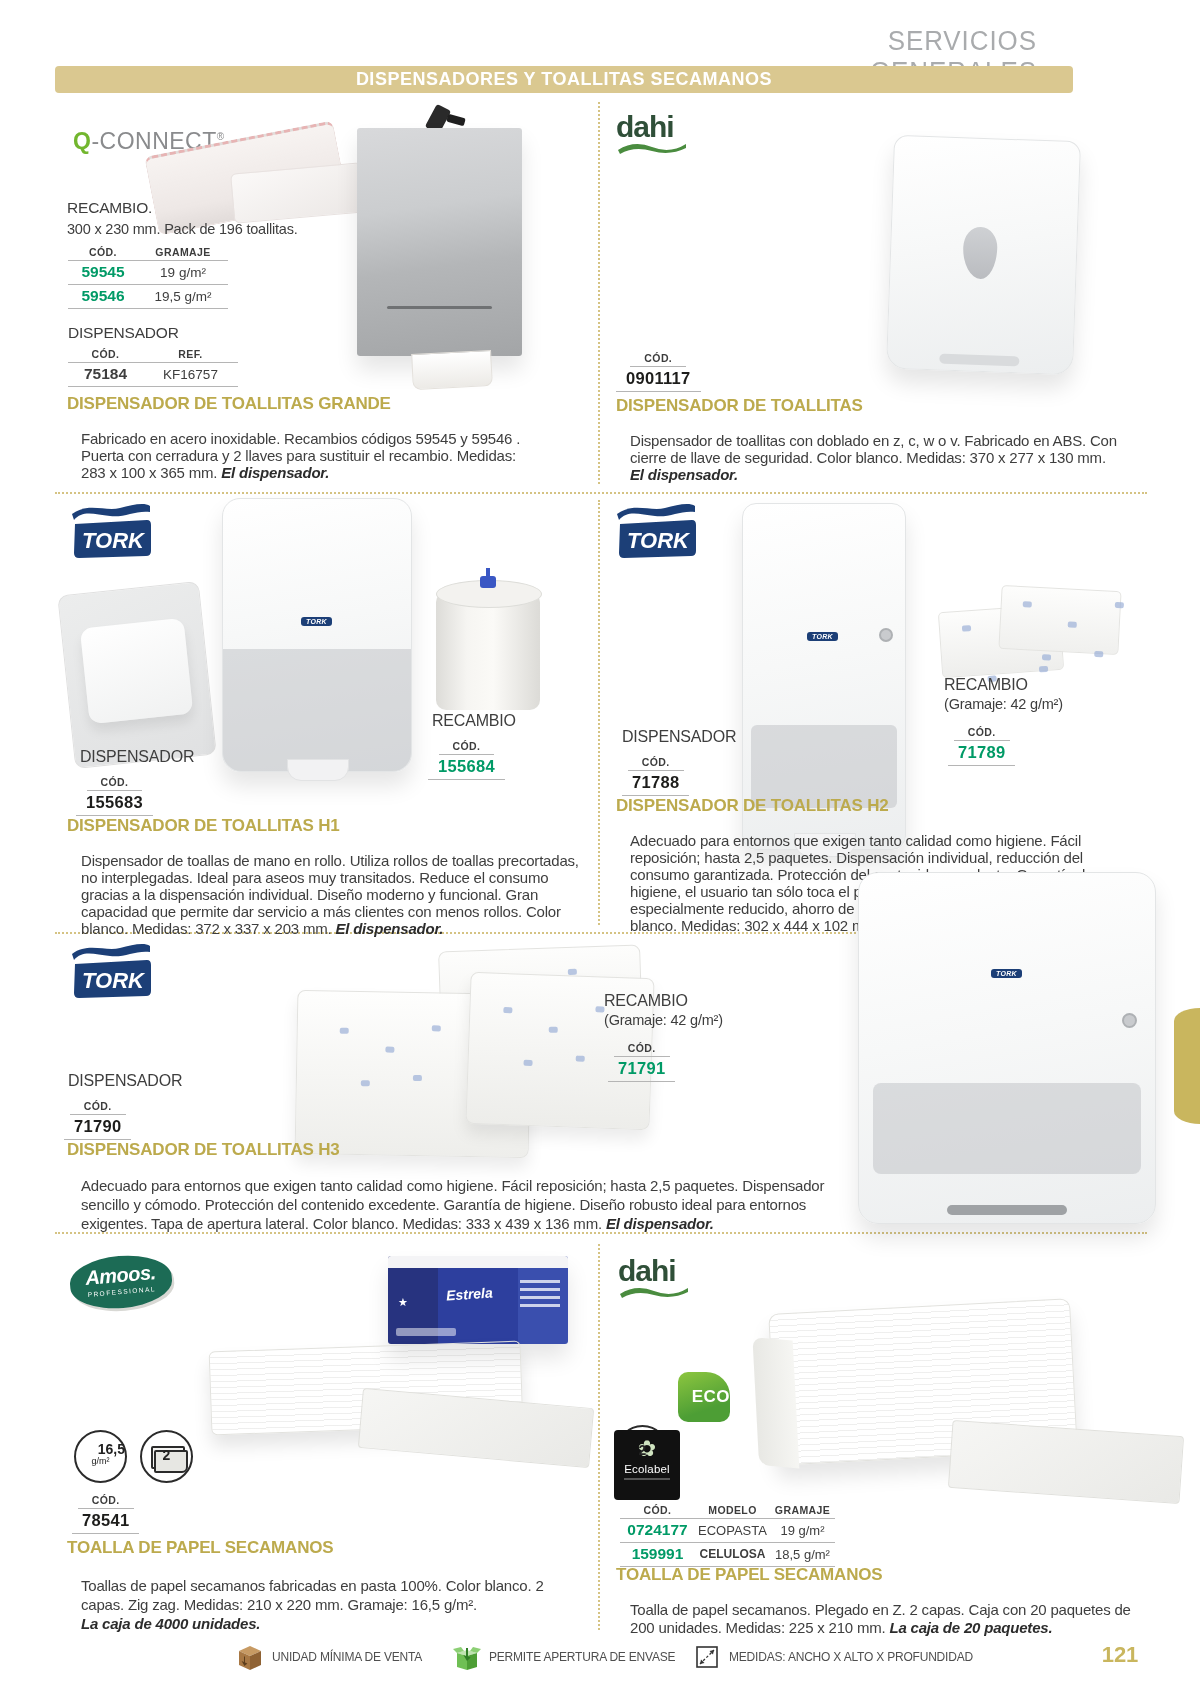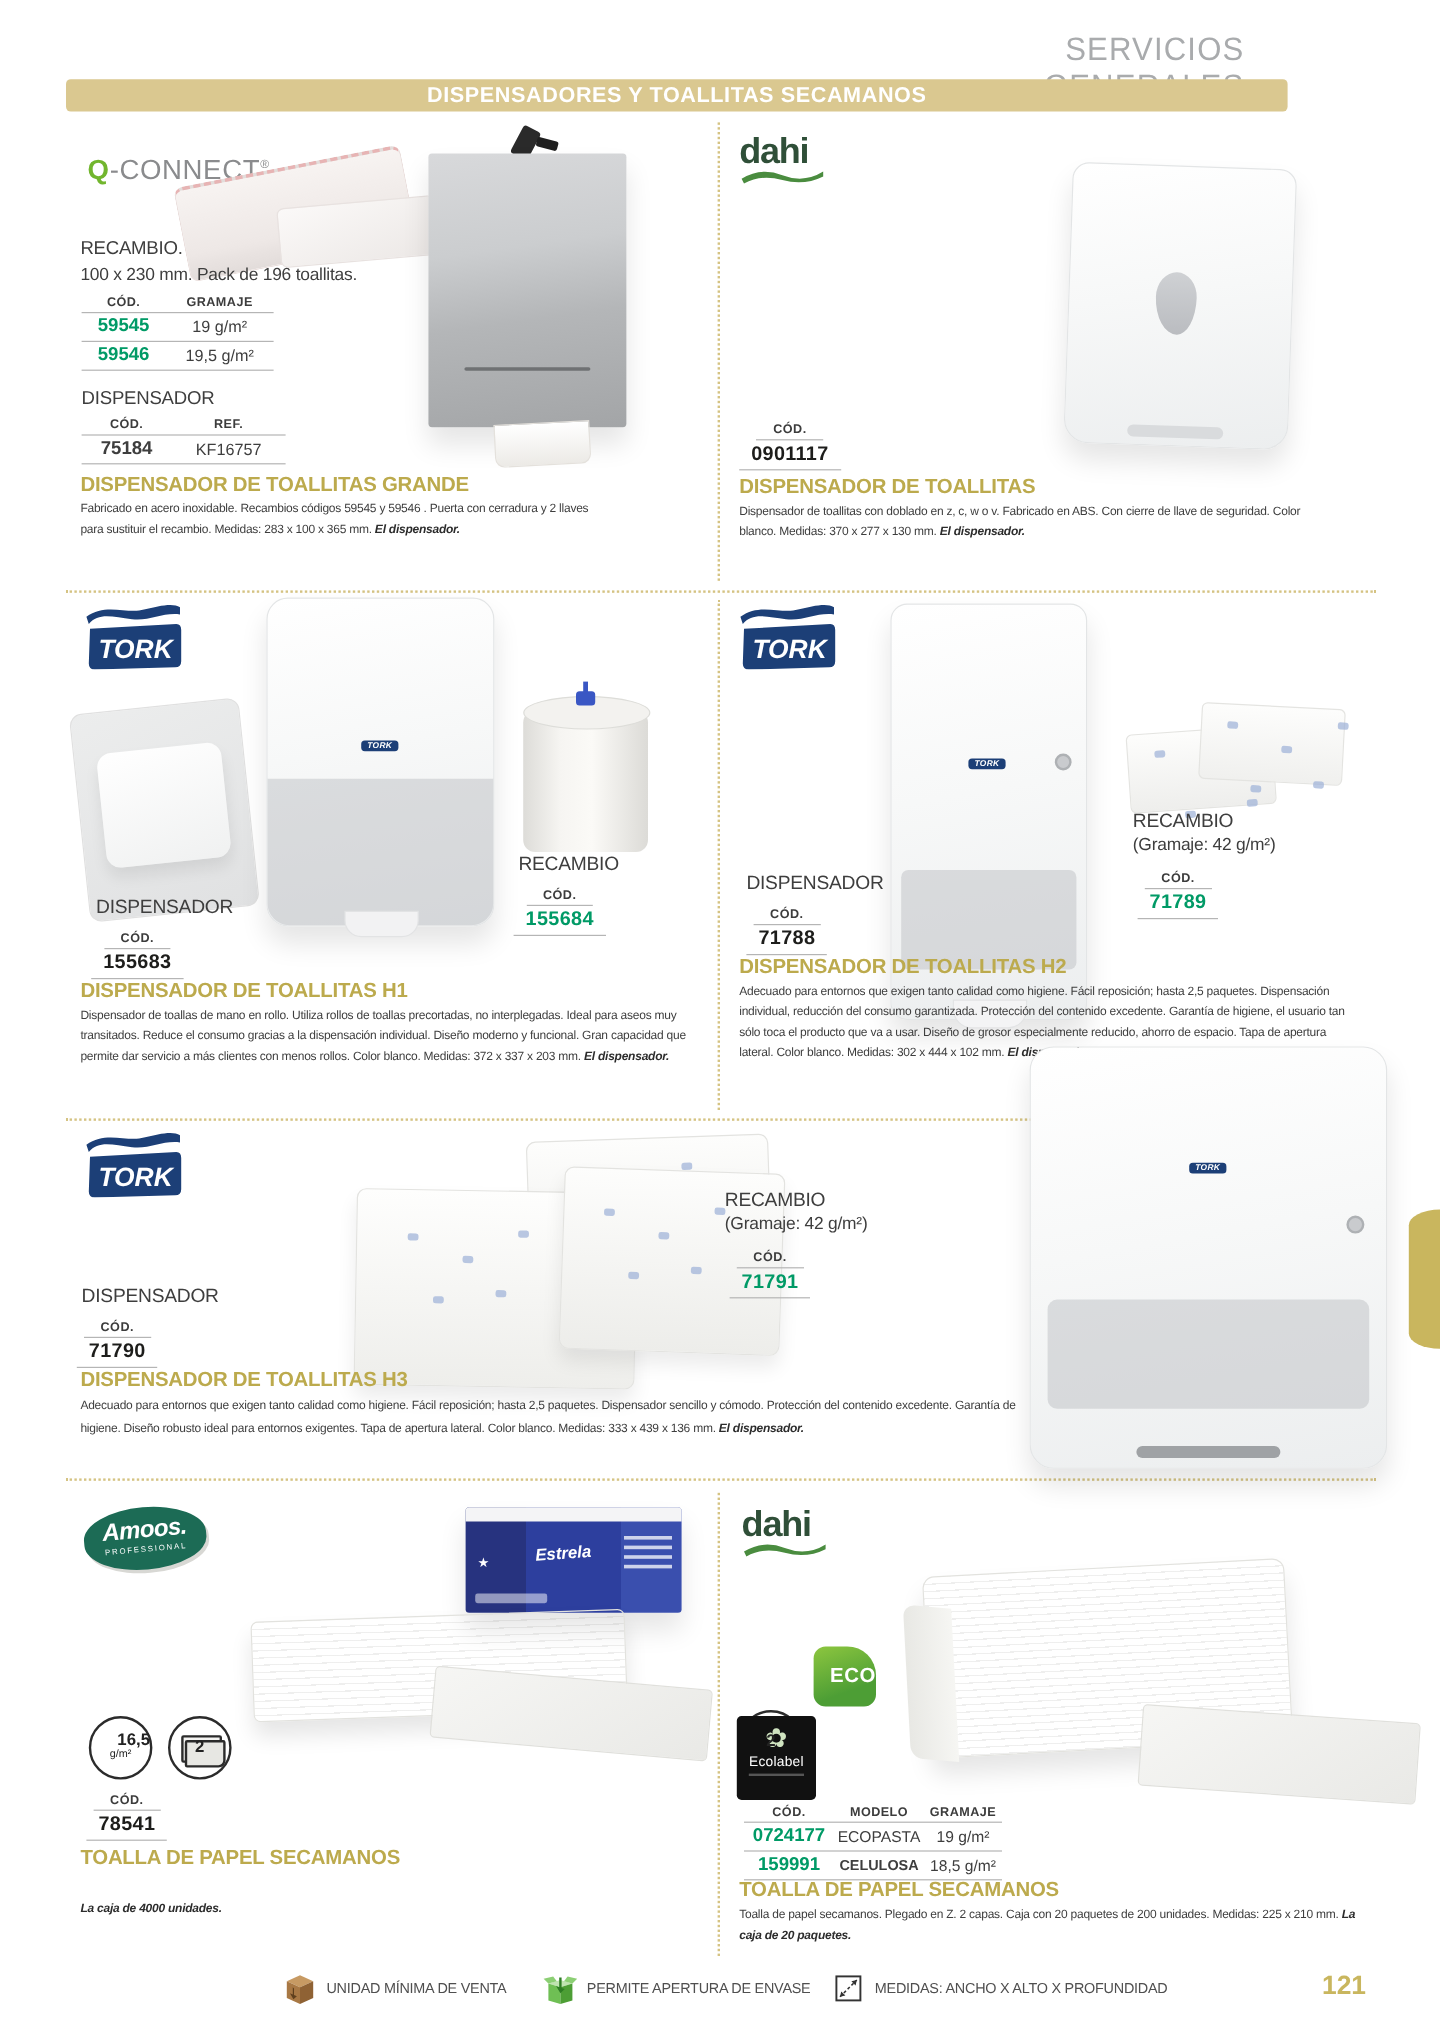--- a/index.html
+++ b/index.html
@@ -8,21 +8,21 @@
   .abs{position:absolute;}
   
   .svc-header{font-size:27px;font-weight:400;color:#a9abad;letter-spacing:1px;text-align:right;transform:scaleX(.96);transform-origin:right;}
   .banner{background:#dac890;color:#ffffff;font-weight:bold;font-size:18px;letter-spacing:.5px;
           text-align:center;line-height:27px;border-radius:4px;}
   
   .hsep{border-top:2px dotted #d5c383;height:0;}
   .vsep{border-left:2px dotted #d5c383;width:0;}
   
   .ptitle{color:#bcaa4d;font-weight:bold;font-size:17px;letter-spacing:-.2px;}
-  .desc{font-size:10px;line-height:17px;color:#3e3e3e;letter-spacing:-.2px;margin:0;}
+  .desc{font-size:15px;line-height:17px;color:#3e3e3e;letter-spacing:-.2px;margin:14px;}
   .desc .bi{font-weight:bold;font-style:italic;color:#2c2c2c;}
   .lbl{font-size:15.5px;color:#3e3e3e;letter-spacing:-.2px;}
   
   .code-block{text-align:center;}
   .code-hdr{display:inline-block;font-size:10.5px;font-weight:bold;color:#3c3c3c;letter-spacing:.4px;
             border-bottom:1px solid #b5b5b5;padding:0 14px 2px 14px;}
   .code-val{font-size:16.5px;font-weight:bold;color:#1d1d1b;border-bottom:1px solid #b5b5b5;
             padding:2px 10px 3px 10px;letter-spacing:.3px;}
   .green{color:#009a66;}
   
@@ -92,21 +92,21 @@
 <div class="abs" style="left:232px;top:168px;width:130px;height:48px;background:linear-gradient(160deg,#fbf9f8,#ece8e6);border:1px solid #e8e2e0;border-radius:6px;transform:rotate(-5deg);"></div>
 
 <div class="abs" style="left:430px;top:106px;width:16px;height:26px;background:#2a2a2a;border-radius:3px;transform:rotate(28deg);"></div>
 <div class="abs" style="left:447px;top:116px;width:18px;height:8px;background:#1f1f1f;border-radius:2px;transform:rotate(15deg);"></div>
 <div class="abs soft" style="left:357px;top:128px;width:165px;height:228px;background:linear-gradient(172deg,#d8d9db 0%,#cbcdcf 35%,#b4b6b8 60%,#a3a5a7 100%);border-radius:3px;">
   <div class="abs" style="left:18%;top:78%;width:64%;height:3px;background:#6f7173;border-radius:2px;"></div>
 </div>
 <div class="abs" style="left:412px;top:352px;width:78px;height:34px;background:linear-gradient(180deg,#ffffff,#eceae6);border:1px solid #e4e1dc;border-radius:0 0 8px 8px;transform:rotate(-3deg);"></div>
 
 <div class="abs lbl" style="left:67px;top:199px;">RECAMBIO.</div>
-<div class="abs lbl" style="left:67px;top:221px;font-size:14.5px;">100 x 230 mm. Pack de 196 toallitas.</div>
+<div class="abs lbl" style="left:67px;top:221px;font-size:14.5px;">300 x 230 mm. Pack de 196 toallitas.</div>
 
 <div class="abs ptable" style="left:68px;top:246px;width:160px;">
   <div class="trow thead">
     <span class="tc" style="width:70px;">CÓD.</span>
     <span class="tc" style="width:90px;">GRAMAJE</span>
   </div>
   <div class="trow">
     <span class="tc cod-cell green" style="width:70px;">59545</span>
     <span class="tc" style="width:90px;">19 g/m²</span>
   </div>
@@ -285,21 +285,21 @@
   <span class="ply-sheet ply-sheet2"></span>
   <span class="ply-num">2</span>
 </div>
 
 <div class="abs code-block" style="left:72px;top:1490px;">
   <div class="code-hdr">CÓD.</div><br>
   <div class="code-val" style="display:inline-block;">78541</div>
 </div>
 
 <div class="abs ptitle" style="left:67px;top:1538px;">TOALLA DE PAPEL SECAMANOS</div>
-<p class="abs desc" style="left:67px;top:1562px;width:505px;line-height:19px;"><br><span class="bi">La caja de 4000 unidades.</span></p>
+<p class="abs desc" style="left:67px;top:1562px;width:505px;line-height:19px;"><span>Toallas de papel secamanos fabricadas en pasta 100%. Color blanco. 2 capas. Zig zag. Medidas: 210 x 220 mm. Gramaje: 16,5 g/m². </span><br><span class="bi">La caja de 4000 unidades.</span></p>
 
 <div class="abs" style="left:618px;top:1256px;">
   <div class="dahi-logo">dahi</div>
   <svg width="72" height="16" viewBox="0 0 72 16" style="margin-top:-4px;">
       <path d="M2 10 Q18 0 36 7 Q54 14 70 4 L70 8 Q54 16 36 11 Q18 6 4 14 Z" fill="#4a8c3f"></path>
     </svg>
 </div>
 
 <div class="abs towel-slab slab-lines" style="left:772px;top:1306px;width:300px;height:150px;border-radius:10px;transform:rotate(-3deg);box-shadow:0 14px 20px rgba(0,0,0,.10);">
   <div class="abs" style="left:-18px;top:24px;width:40px;height:128px;background:linear-gradient(90deg,#e8e8e4,#f6f6f3);border-radius:10px 0 0 10px;transform:skewY(8deg);"></div>

